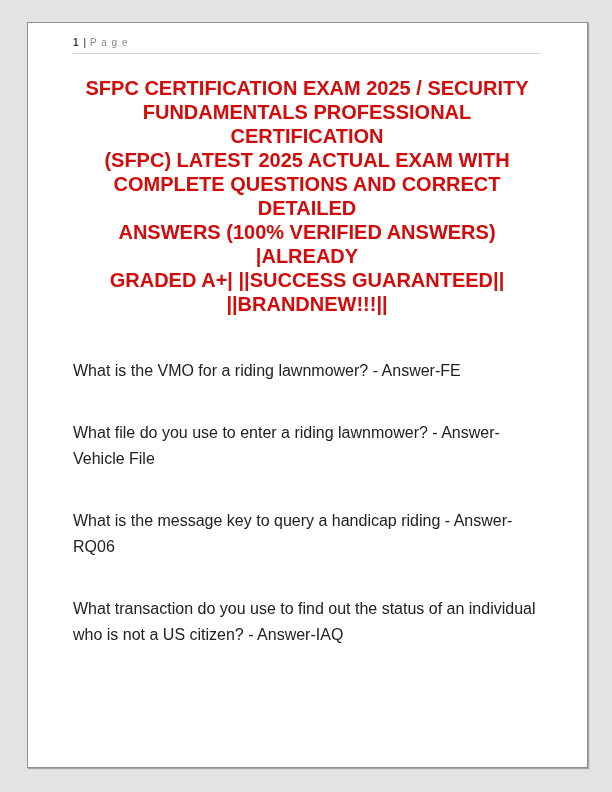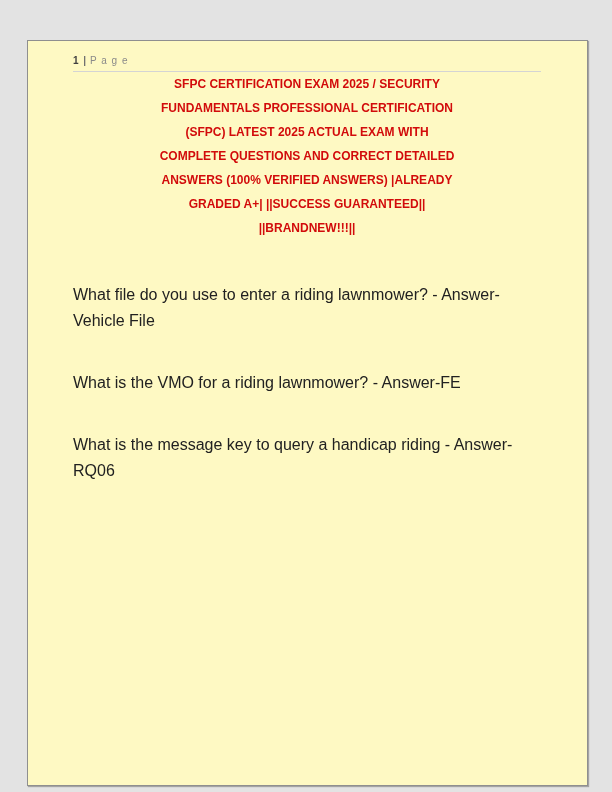--- a/index.html
+++ b/index.html
@@ -12,24 +12,24 @@
     font-family: "Liberation Sans", sans-serif;
   }
   .canvas {
     position: relative;
     width: 612px;
     height: 792px;
   }
   .page {
     position: absolute;
     left: 27px;
-    top: 40px;
+    top: 22px;
     width: 559px;
     height: 744px;
-    background: #fef9c3;
+    background: #ffffff;
     border: 1px solid #8f8f8f;
     box-shadow: 1px 1px 1px rgba(0,0,0,0.28);
   }
   .content {
     position: absolute;
     left: 45px;
     top: 0;
     width: 468px;
   }
   .doc-header {
@@ -48,22 +48,23 @@
   .doc-header .sep {
     color: #6f6f6f;
     font-weight: bold;
     padding: 0 1px;
   }
   .doc-header .pagelabel {
     color: #8a8a8a;
     letter-spacing: 1px;
   }
   .doc-title {
+    margin-top: 22px;
     font-weight: bold;
-    font-size: 12px;
+    font-size: 20px;
     line-height: 24px;
     text-align: center;
     color: #d20b0b;
     white-space: pre-line;
   }
   .qa-list {
     margin-top: 42px;
   }
   .qa-item {
     font-size: 16px;
@@ -87,20 +88,21 @@
 
       <div class="doc-title">SFPC CERTIFICATION EXAM 2025 / SECURITY
 FUNDAMENTALS PROFESSIONAL CERTIFICATION
 (SFPC) LATEST 2025 ACTUAL EXAM WITH
 COMPLETE QUESTIONS AND CORRECT DETAILED
 ANSWERS (100% VERIFIED ANSWERS) |ALREADY
 GRADED A+| ||SUCCESS GUARANTEED||
 ||BRANDNEW!!!||</div>
 
       <div class="qa-list">
+        <p class="qa-item">What is the VMO for a riding lawnmower? - Answer-FE</p>
         <p class="qa-item">What file do you use to enter a riding lawnmower? - Answer-Vehicle File</p>
-        <p class="qa-item">What is the VMO for a riding lawnmower? - Answer-FE</p>
         <p class="qa-item">What is the message key to query a handicap riding - Answer-RQ06</p>
+        <p class="qa-item">What transaction do you use to find out the status of an individual who is not a US citizen? - Answer-IAQ</p>
       </div>
 
     </div>
   </div>
 </div>
 
 </body></html>

